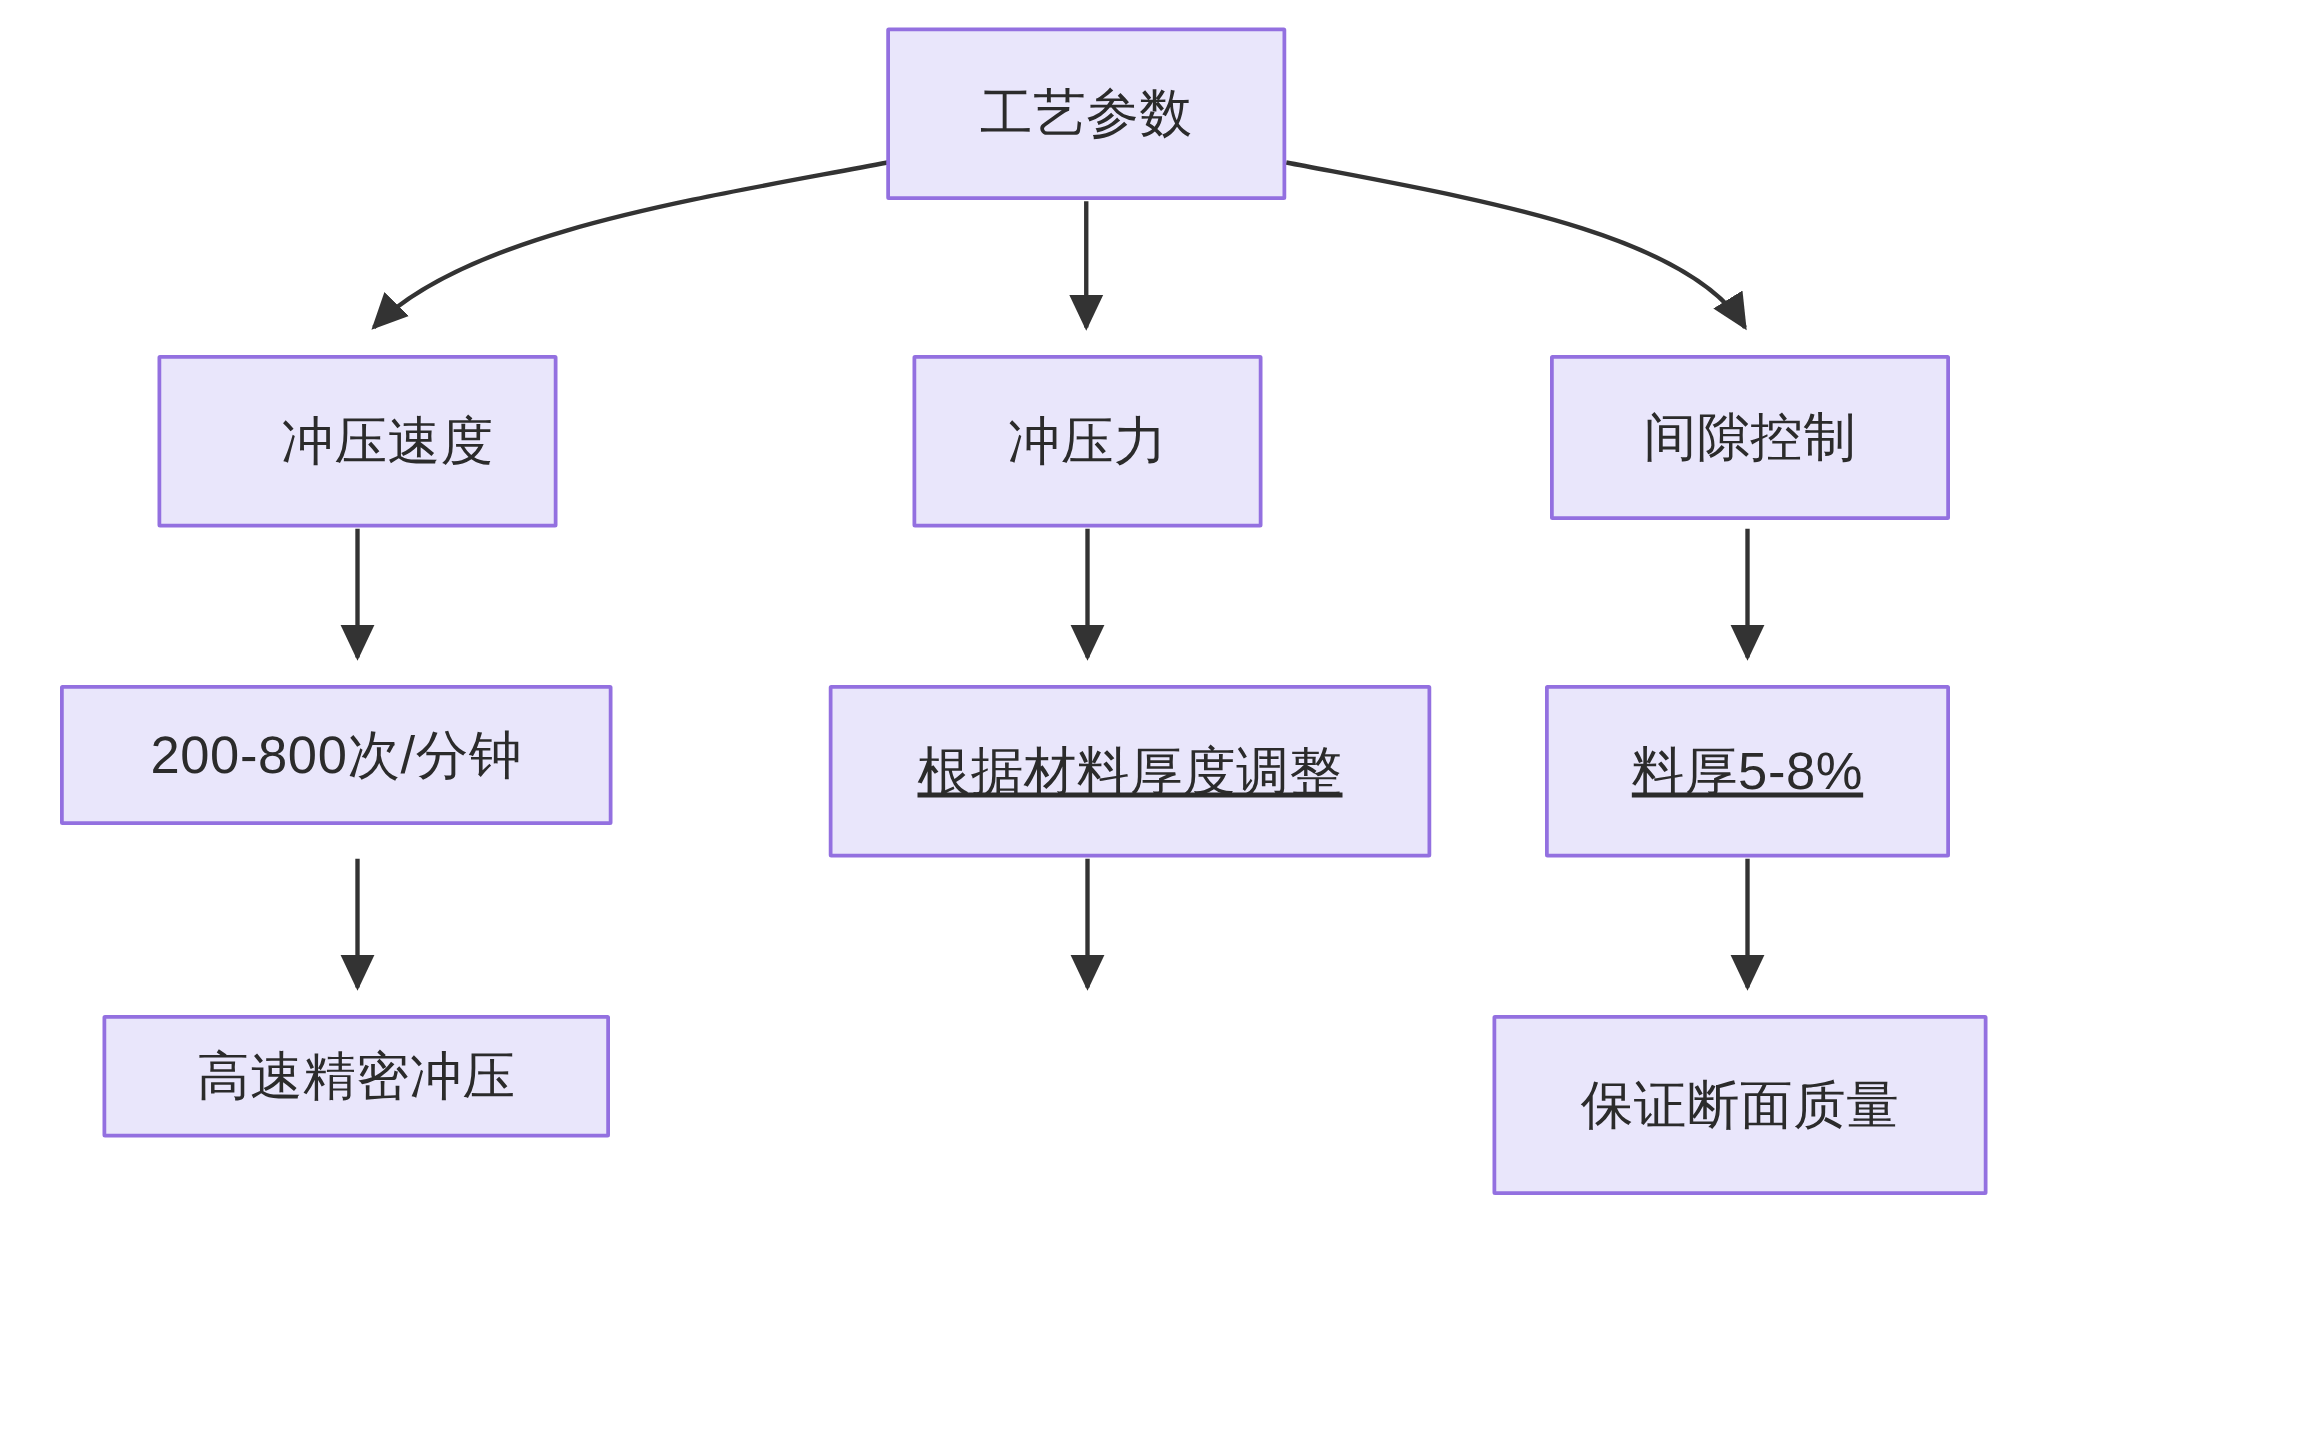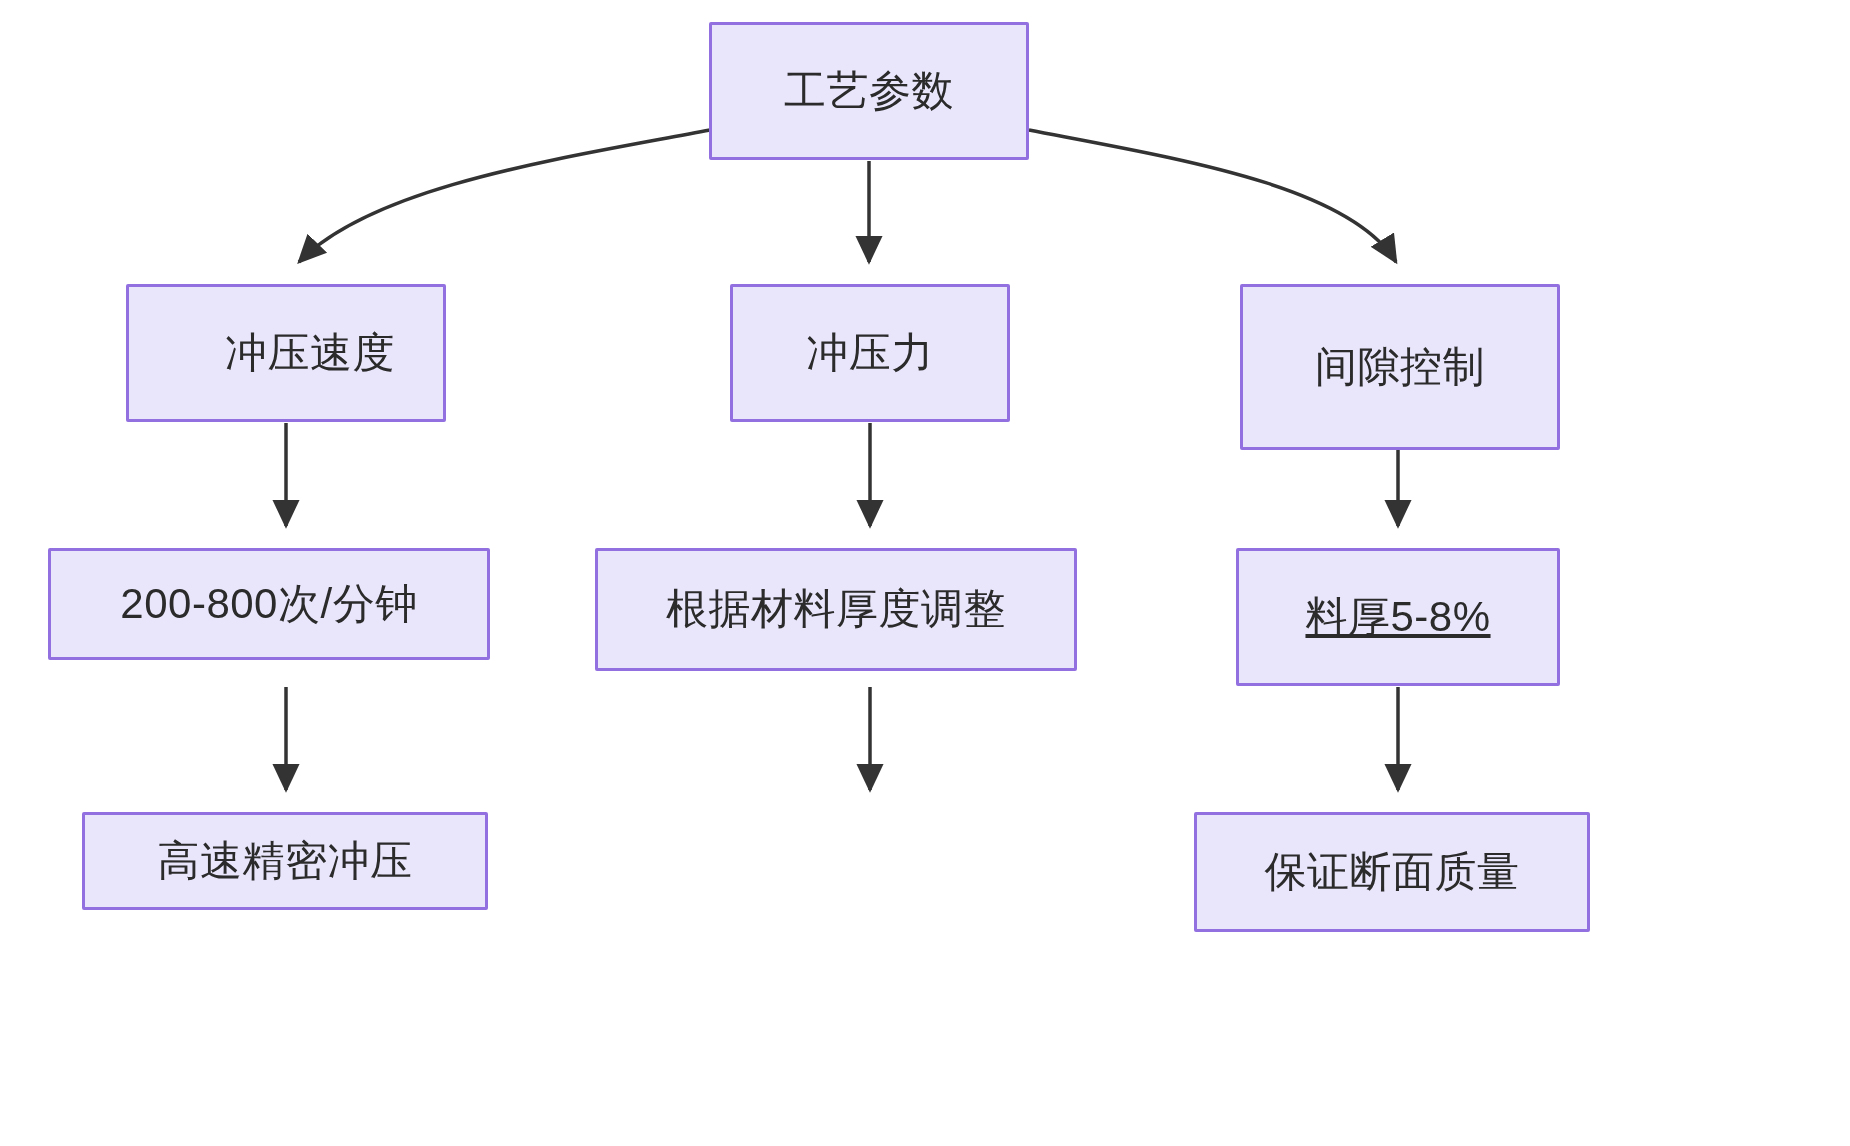--- a/index.html
+++ b/index.html
@@ -79,38 +79,38 @@
   </div>
 
   <div class="node" style="left:82px; top:284px; width:320px; height:138px;padding-left:48px;">
     <span class="label">冲压速度</span>
   </div>
 
   <div class="node" style="left:686px; top:284px; width:280px; height:138px;">
     <span class="label">冲压力</span>
   </div>
 
-  <div class="node" style="left:1196px; top:284px; width:320px; height:166px;">
+  <div class="node" style="left:1196px; top:284px; width:320px; height:132px;">
     <span class="label">间隙控制</span>
   </div>
 
   <div class="node" style="left:4px; top:548px; width:442px; height:112px;">
     <span class="label">200-800次/分钟</span>
   </div>
 
-  <div class="node" style="left:551px; top:548px; width:482px; height:123px;">
+  <div class="node" style="left:619px; top:548px; width:482px; height:138px;text-decoration:underline;">
     <span class="label">根据材料厚度调整</span>
   </div>
 
   <div class="node" style="left:1192px; top:548px; width:324px; height:138px;text-decoration:underline;">
     <span class="label">料厚5-8%</span>
   </div>
 
   <div class="node" style="left:38px; top:812px; width:406px; height:98px;">
     <span class="label">高速精密冲压</span>
   </div>
 
 
-  <div class="node" style="left:1150px; top:812px; width:396px; height:120px;text-align:center;">
+  <div class="node" style="left:1150px; top:812px; width:396px; height:144px;text-align:center;">
     <span class="label">保证断面质量</span>
   </div>
 
 </div>
 
 </body></html>

